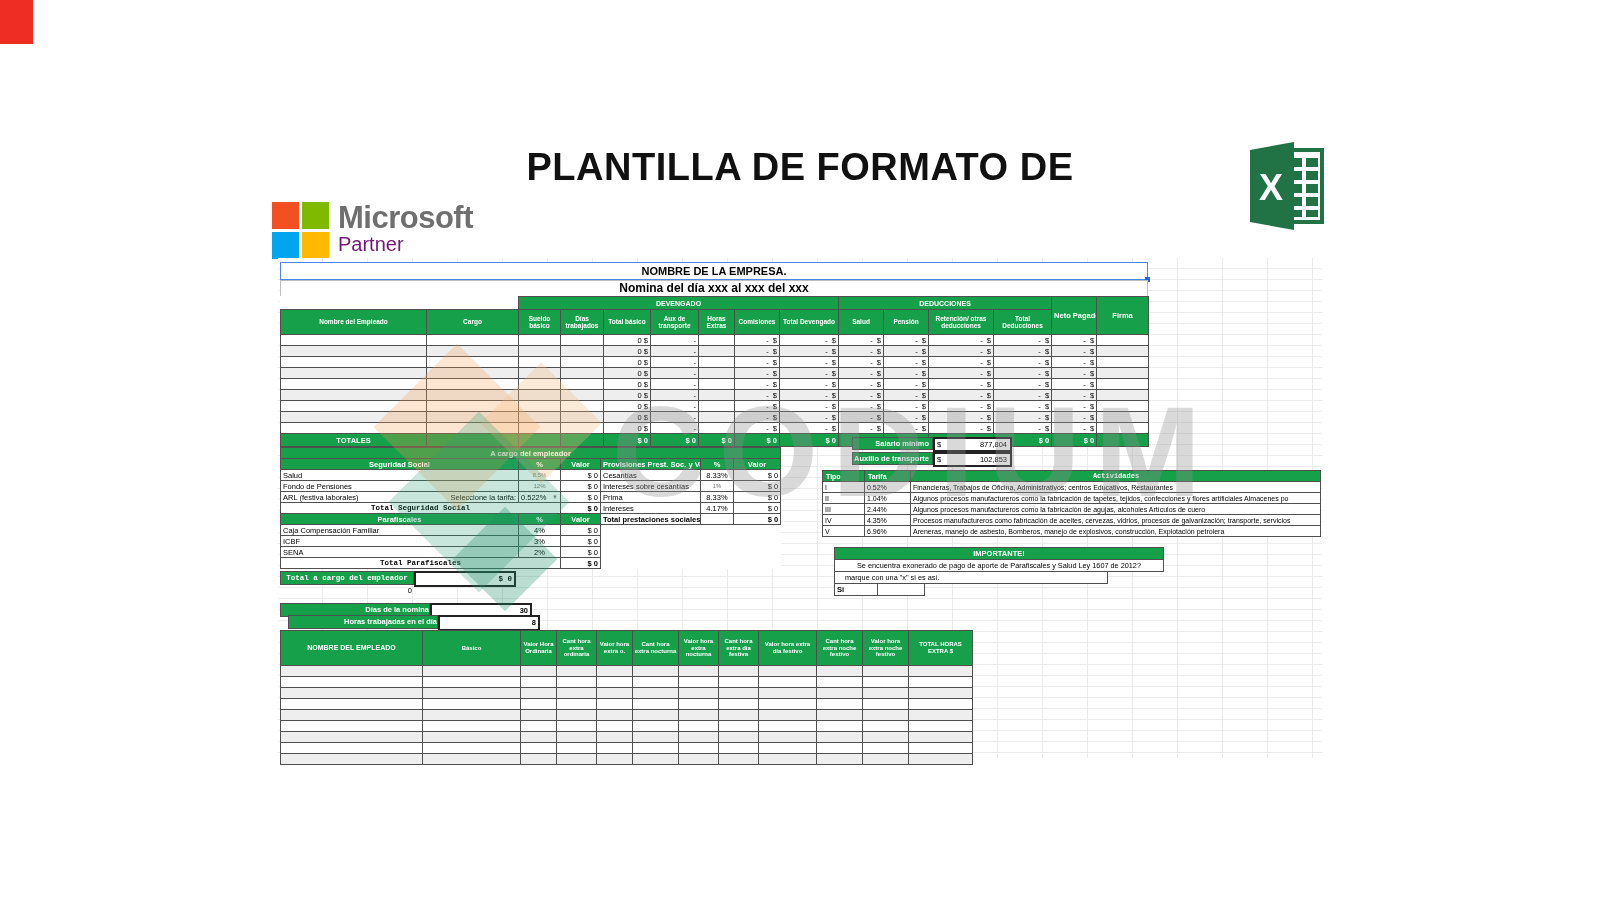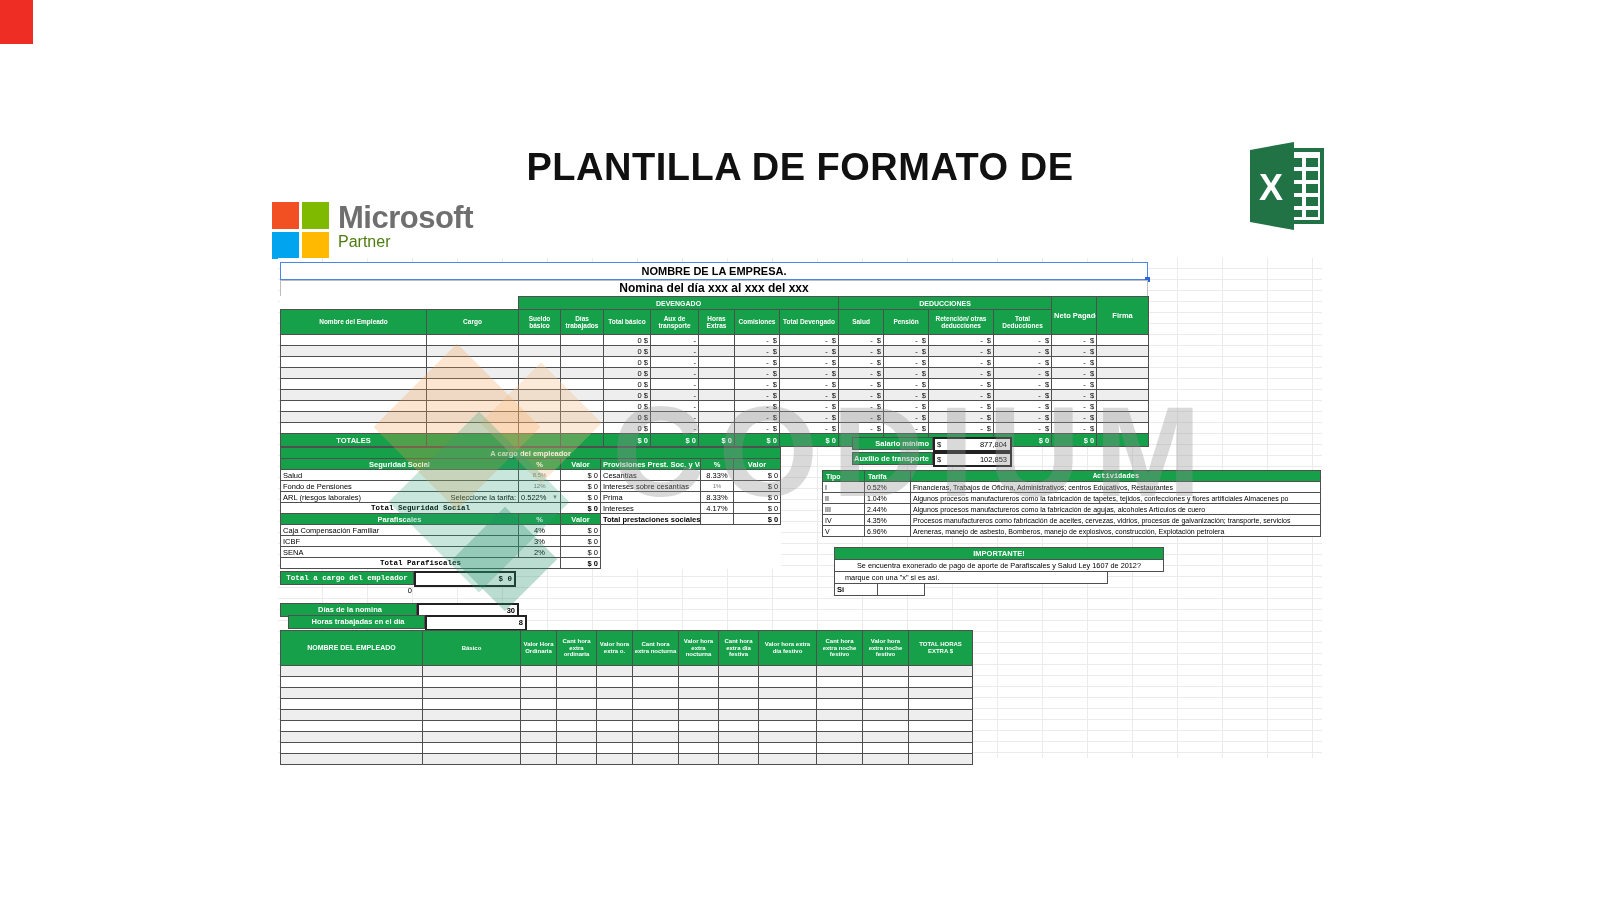--- a/index.html
+++ b/index.html
@@ -7,21 +7,21 @@
     width:1600px;height:900px;position:relative;background:#ffffff;
     font-family:"Liberation Sans", sans-serif;overflow:hidden;color:#000;
   }
   
   .corner-mark{position:absolute;left:0;top:0;width:33px;height:44px;background:#ee2e24;}
   .ms-logo{position:absolute;left:272px;top:158px;display:flex;align-items:flex-start;gap:9px;margin-top:44px;}
   .ms-squares{display:grid;grid-template-columns:27px 27px;grid-template-rows:27px 27px;gap:3px;}
   .sq1{background:#f25022}.sq2{background:#7fba00}.sq3{background:#00a4ef}.sq4{background:#ffb900}
   .ms-text{line-height:1;}
   .ms-brand{font-size:31px;font-weight:bold;color:#6f6f6f;letter-spacing:-0.5px;}
-  .ms-sub{font-size:16px;color:#4d7c0f;margin-top:1px;}
+  .ms-sub{font-size:20px;color:#701a75;margin-top:1px;}
   .main-title{position:absolute;left:430px;top:140px;width:740px;text-align:center;
     font-size:38px;font-weight:800;color:#111;line-height:54px;letter-spacing:0.5px;}
   .excel-icon{position:absolute;left:1246px;top:142px;}
   
   .watermark{position:absolute;left:0;top:0;width:1600px;height:900px;pointer-events:none;z-index:60;}
   .wm-text{position:absolute;left:612px;top:378px;font-size:128px;font-weight:bold;
     color:#8f8f8f;opacity:0.33;letter-spacing:14px;}
   .wm-d{position:absolute;transform:rotate(45deg);}
   .wm-d1{left:398px;top:368px;width:118px;height:118px;background:#f59e4f;opacity:.26;}
   .wm-d2{left:498px;top:380px;width:86px;height:86px;background:#f6b87e;opacity:.30;}
@@ -66,21 +66,21 @@
   .dd-wrap{display:flex;justify-content:space-between;align-items:center;}
   .dd-arrow{color:#888;font-size:6px;}
   .total-emp{left:2px;top:313px;display:flex;font-family:Liberation Mono, monospace;}
   .green-label{background:#17a04a;color:#fff;font-weight:bold;text-align:center;
     font-size:7.5px;width:132px;height:12px;line-height:12px;border:1px solid #4f4f4f;}
   .val-box{width:94px;height:12px;line-height:12px;border:2px solid #222;background:#fff;
     text-align:right;font-size:7.5px;font-weight:bold;padding:0 2px;}
   .below-zero{left:2px;top:328px;width:132px;text-align:right;font-size:7.5px;}
   .dias-row{left:2px;top:345px;display:flex;}
   .horas-row{left:10px;top:357px;display:flex;}
-  .green-label.wide{text-align:center;padding-left:3px;}
+  .green-label.wide{text-align:right;padding-left:16px;}
   
   .param-block{left:574px;top:179px;}
   .param-row{display:flex;}
   .p-label{width:76px;height:11px;line-height:11px;background:#17a04a;color:#fff;
     font-weight:bold;font-size:7.5px;text-align:right;padding-right:3px;border:1px solid #4f4f4f;}
   .p-cur{width:16px;height:11px;line-height:11px;background:#fff;border:2px solid #222;
     border-right:none;font-size:7.5px;padding-left:2px;}
   .p-val{width:54px;height:11px;line-height:11px;background:#fff;border:2px solid #222;
     border-left:none;font-size:7.5px;text-align:right;padding-right:3px;}
   
@@ -410,21 +410,21 @@
       <td>Fondo de Pensiones</td>
       <td class="pct-sm">12%</td>
       <td class="val">$ 0</td>
       <td>Intereses sobre cesantías</td>
       <td class="pct-sm">1%</td>
       <td class="val">$ 0</td>
     </tr>
     <tr>
       <td>
         <div class="arl-cell">
-          <span>ARL (riesgos laborales)</span>
+          <span>ARL (festiva laborales)</span>
           <span>Seleccione la tarifa:</span>
         </div>
       </td>
       <td>
         <div class="dd-wrap">
           <span>0.522%</span>
           <span class="dd-arrow">▼</span>
         </div>
       </td>
       <td class="val">$ 0</td>

